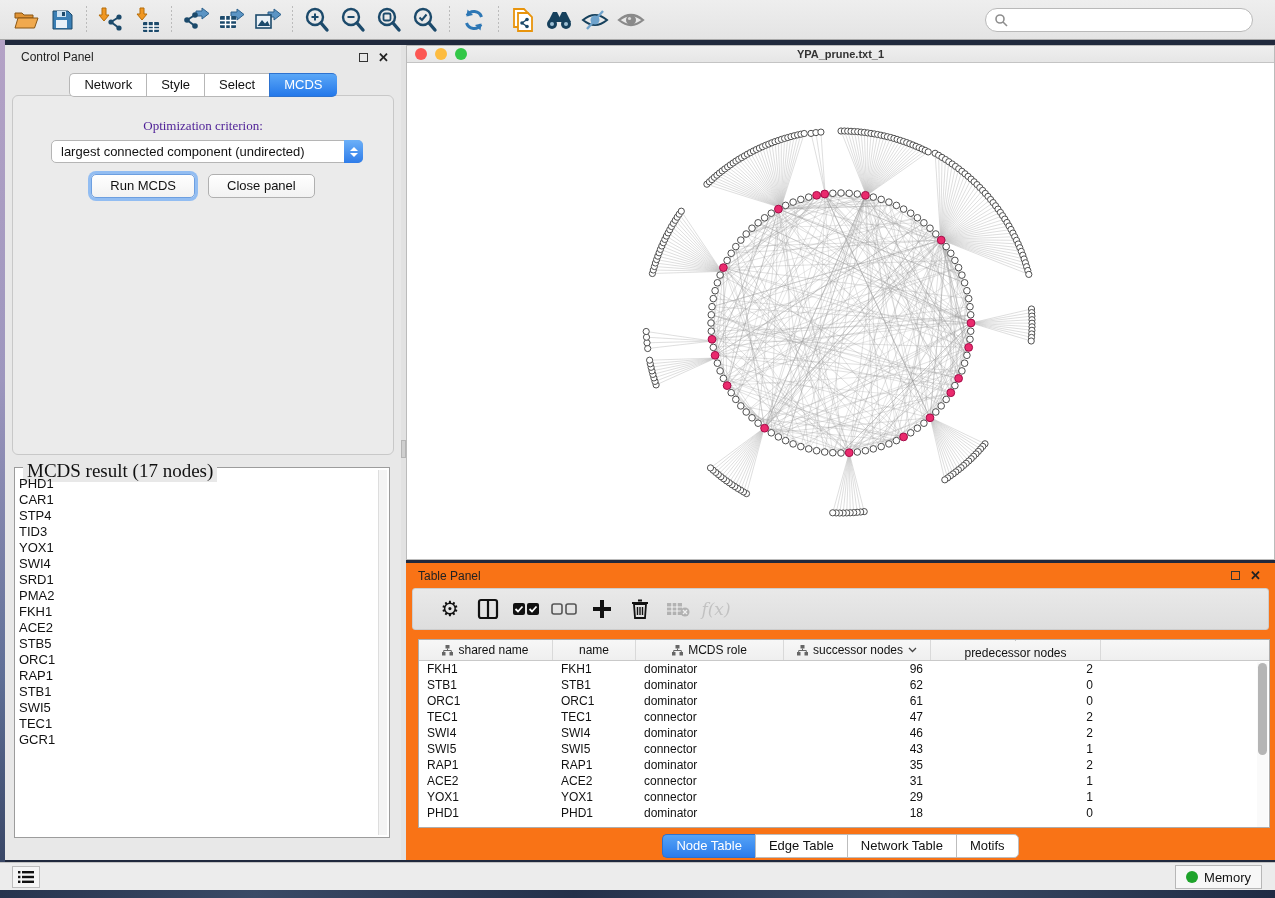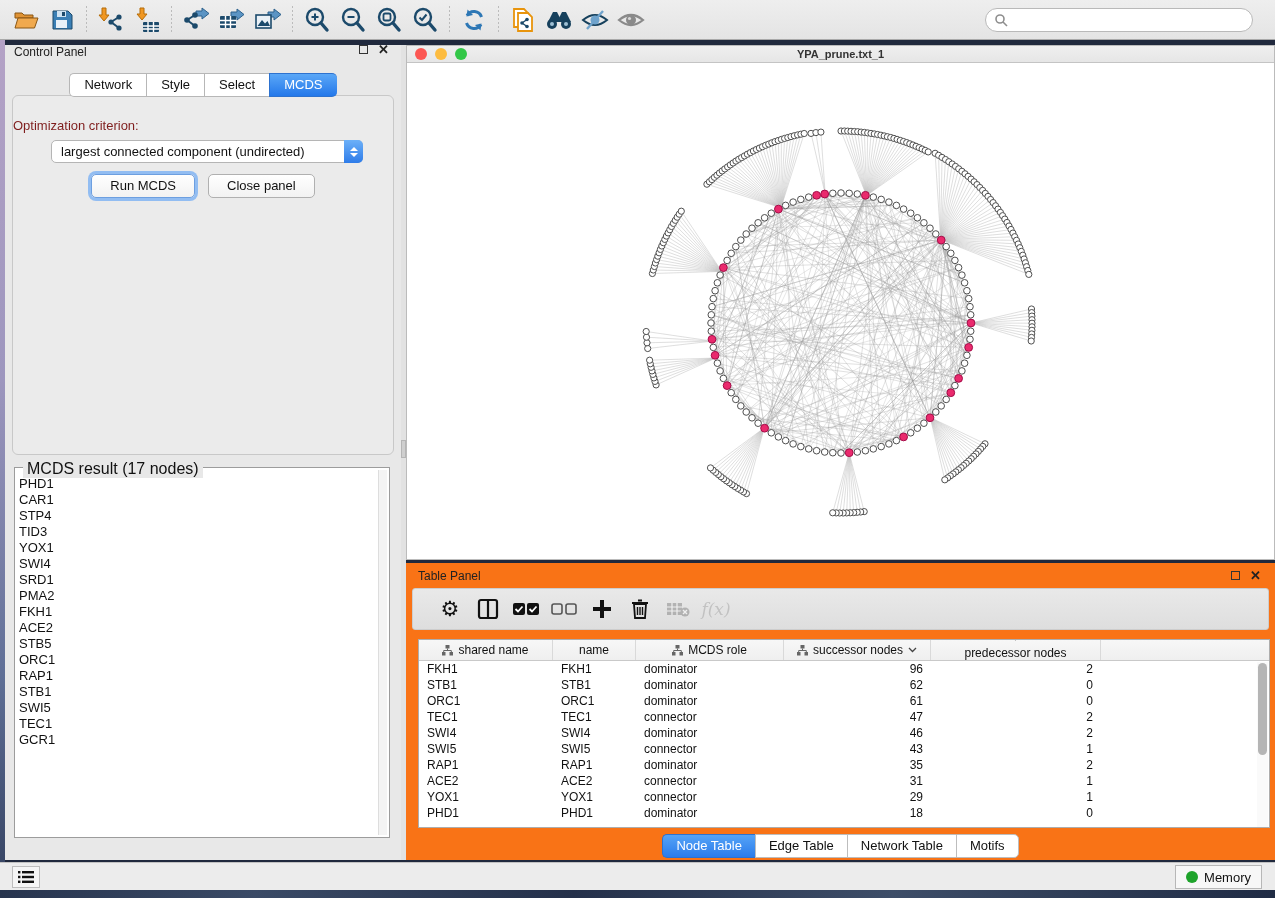--- a/index.html
+++ b/index.html
@@ -29,50 +29,50 @@
 
   
   .panel-title { font-size:12px; color:#222; }
   .winbtns { display:flex; gap:10px; align-items:center; }
   .float-ico { width:9px; height:9px; border:1.5px solid #333; display:inline-block; }
   .close-ico { font-size:13px; font-weight:bold; color:#222; line-height:9px; }
 
   
   .control-panel { position:absolute; left:5px; top:45px; width:396px; height:815px;
     background:#e8e8e8; }
-  .cp-head { height:24px; display:flex; align-items:flex-start; justify-content:space-between;
-    padding:0 12px 0 9px; }
+  .cp-head { height:24px; display:flex; align-items:center; justify-content:space-between;
+    padding:0 12px 0 9px;margin-left:7px; }
   .cp-tabs { display:flex; justify-content:center; margin-top:4px; position:relative; z-index:2;align-items:flex-end; }
   .cp-tab { background:#fff; border:1px solid #b7b7b7; border-right:none;
     padding:3px 14px 4px; font-size:13px; color:#111; }
   .cp-tab:first-child { border-radius:5px 0 0 5px; }
   .cp-tab.active { background:linear-gradient(#5aa7f7,#2478ea); color:#fff;
     border-color:#2d72cf; border-radius:0 5px 5px 0; }
   .cp-body { position:absolute; left:7px; top:50px; width:382px; height:360px;
     background:#ebebeb; border:1px solid #c8c8c8; border-radius:6px; }
-  .opt-label { text-align:left; margin-top:22px; font-size:13px; color:#7f1d1d; }
+  .opt-label { text-align:center; margin-top:22px; font-size:13px; color:#4c1d95;font-family:Liberation Serif, serif; }
   .dropdown { position:absolute; left:38px; top:44px; width:312px; height:23px;
     background:#fff; border:1px solid #b5b5b5; border-radius:5px;
     display:flex; align-items:center;justify-content:space-between; }
   .dropdown .dd-text { flex:1; padding-left:9px; font-size:13px; color:#111;
     white-space:nowrap; overflow:hidden; }
   .dd-stepper { width:19px; height:23px; margin-right:-1px; border-radius:0 5px 5px 0;
     background:linear-gradient(#6cb0f8,#2e7ce9); display:flex; flex-direction:column;
     align-items:center; justify-content:center; gap:2px; }
   .dd-stepper i { width:0; height:0; border-left:4px solid transparent; border-right:4px solid transparent; }
   .dd-up { border-bottom:4px solid #fff; }
   .dd-down { border-top:4px solid #fff; }
   .btn-row { position:absolute; left:0; top:78px; width:100%; display:flex; justify-content:center; gap:13px; }
   .pushbtn { background:linear-gradient(#ffffff,#f2f2f2); border:1px solid #b0b0b0;
     border-radius:5px; padding:3px 18px 4px; font-size:13px; color:#111; }
   .pushbtn.focused { box-shadow:0 0 0 3px #92bdf2; border-color:#6d9fe0; }
   .result-box { position:absolute; left:9px; top:422px; width:376px; height:371px;
     border:1px solid #9c9c9c; background:#fff; }
   .result-legend { position:absolute; left:8px; top:-8px; background:#e8e8e8;
-    padding:0 4px; font-size:16px; color:#111; }
+    padding:0 4px; font-size:19px; color:#111;font-family:Liberation Serif, serif; }
   .result-list { position:absolute; inset:8px 12px 2px 4px; overflow:hidden;
     font-size:13px; line-height:16px; color:#111; }
   .result-scroll { position:absolute; right:2px; top:2px; width:9px; height:365px;
     background:#f4f4f4; border-left:1px solid #ddd; }
 
   
   .net-window { position:absolute; left:406px; top:45px; width:869px; height:515px;
     background:#fff; border:1px solid #bbb; }
   .net-titlebar { height:17px; background:linear-gradient(#efefef,#e6e6e6);
     border-bottom:1px solid #c4c4c4; position:relative; display:flex; align-items:center; }

